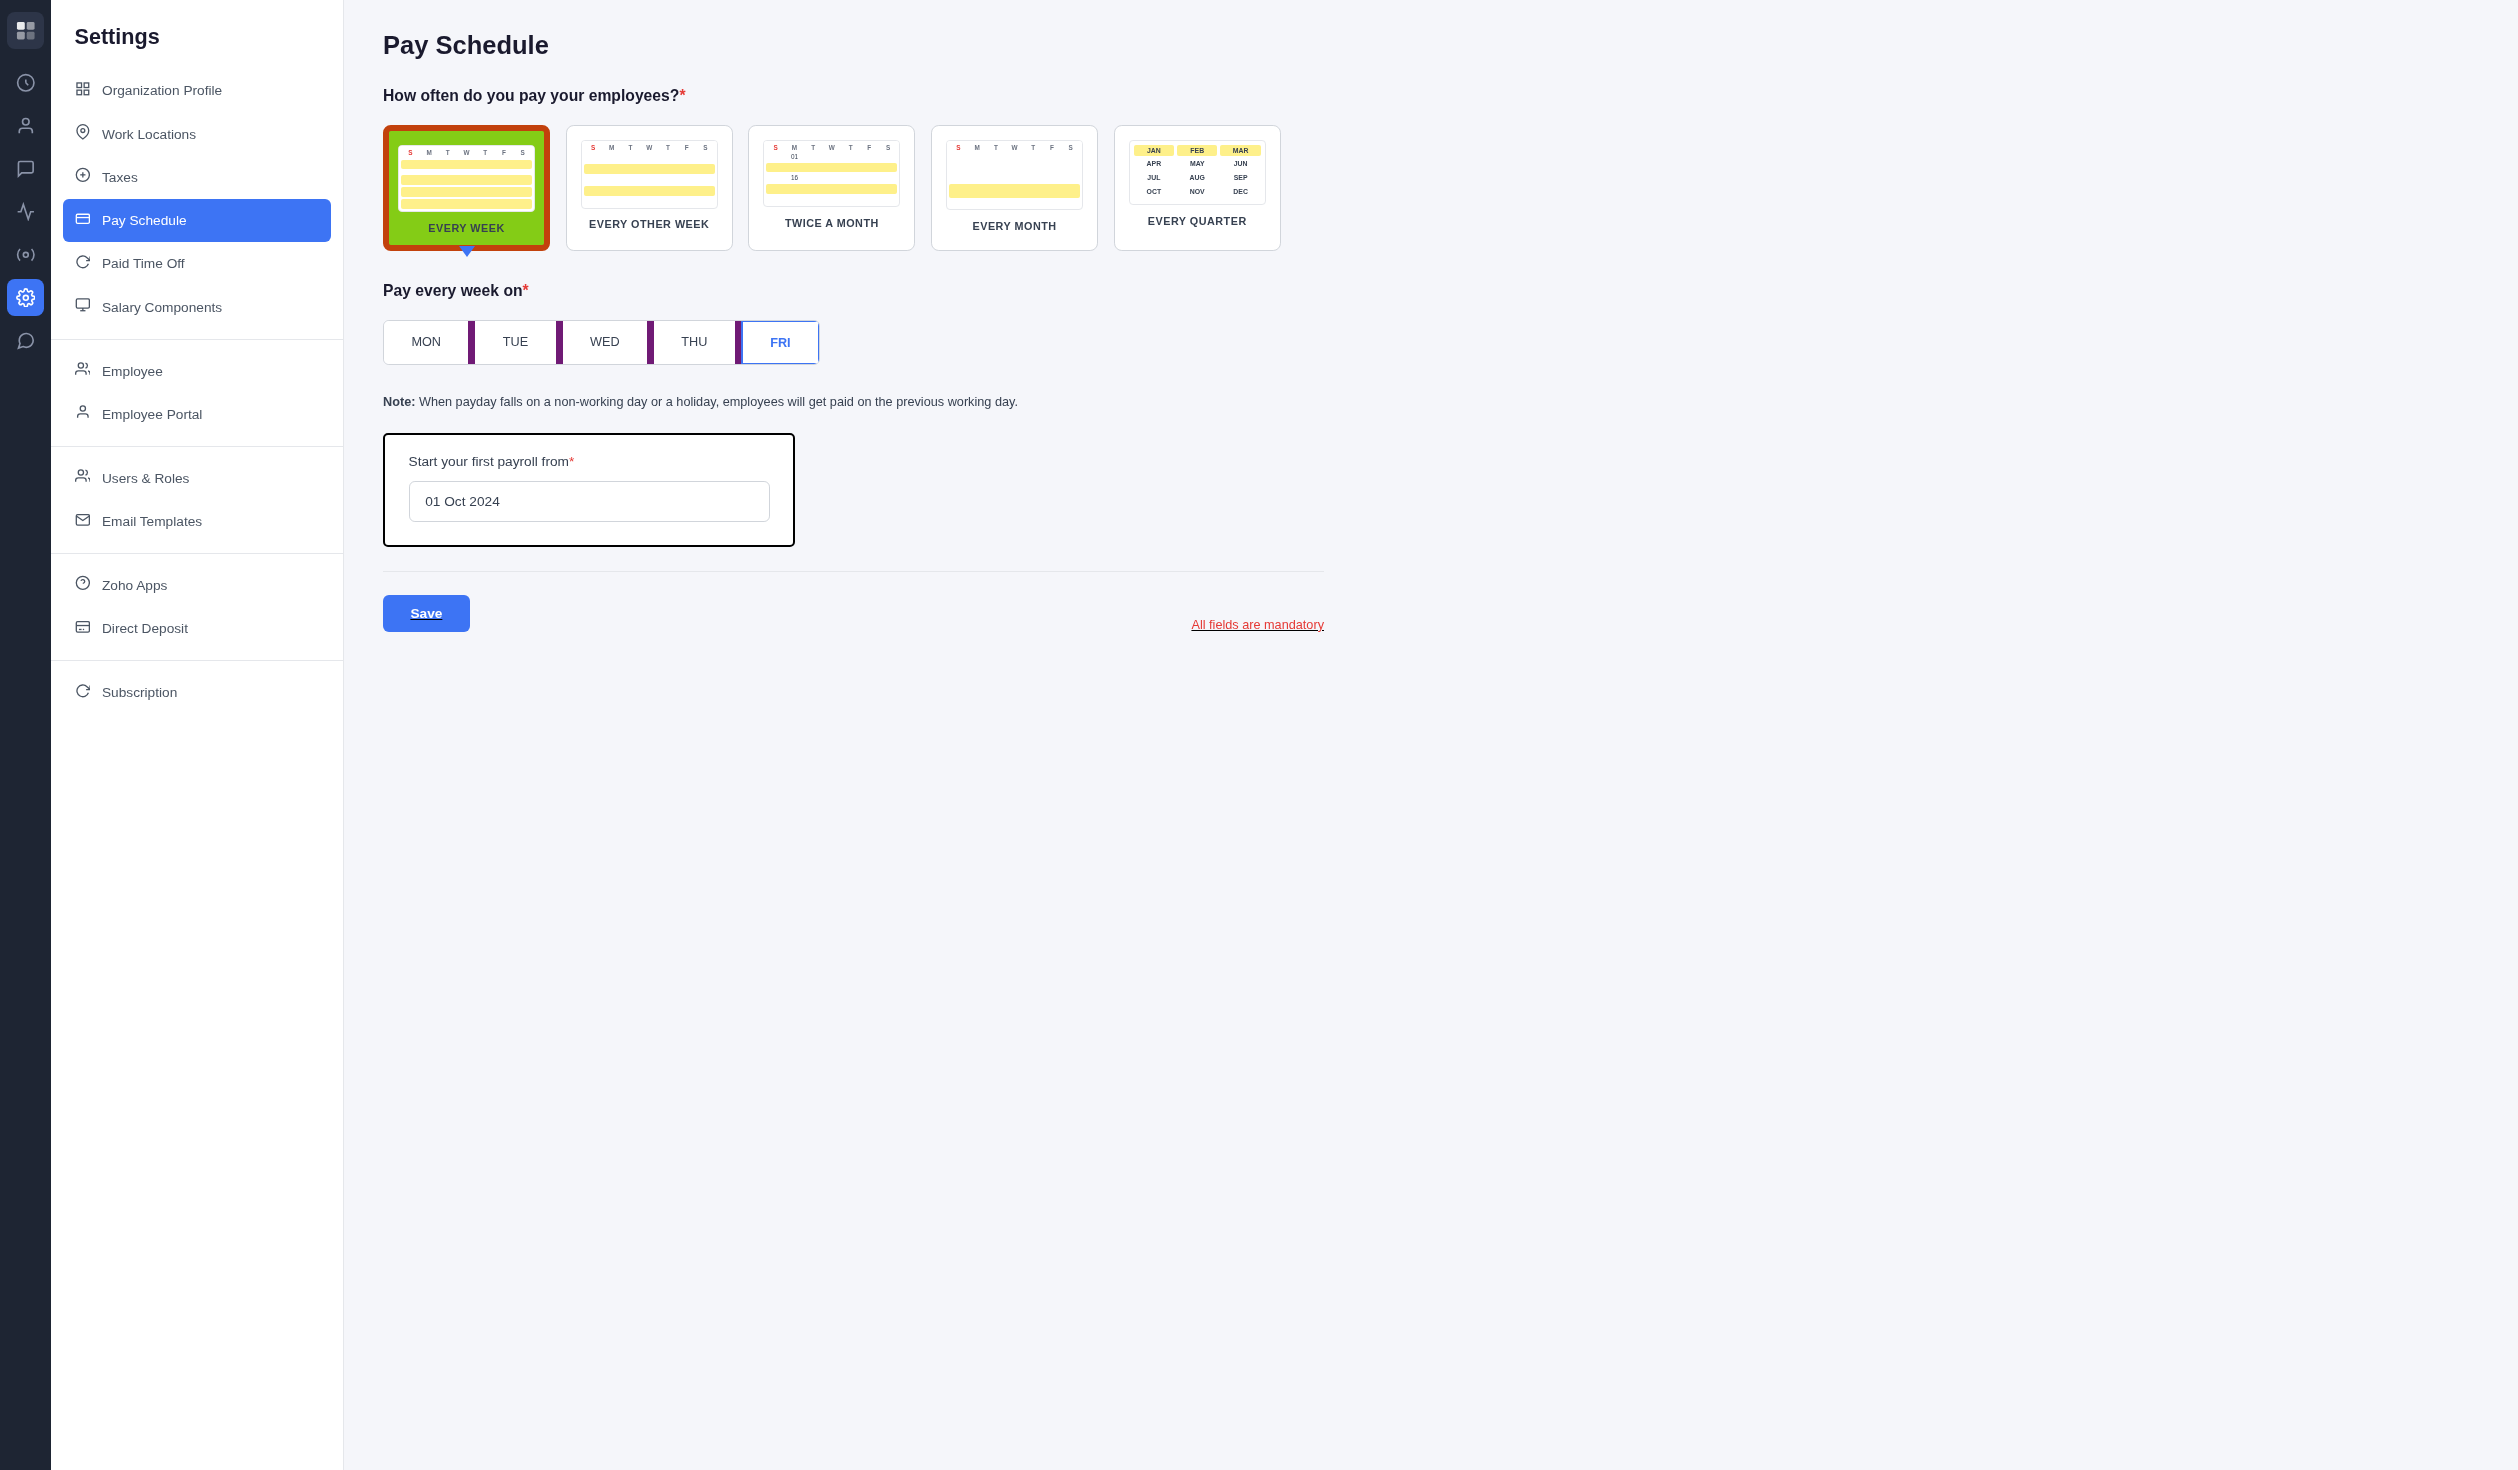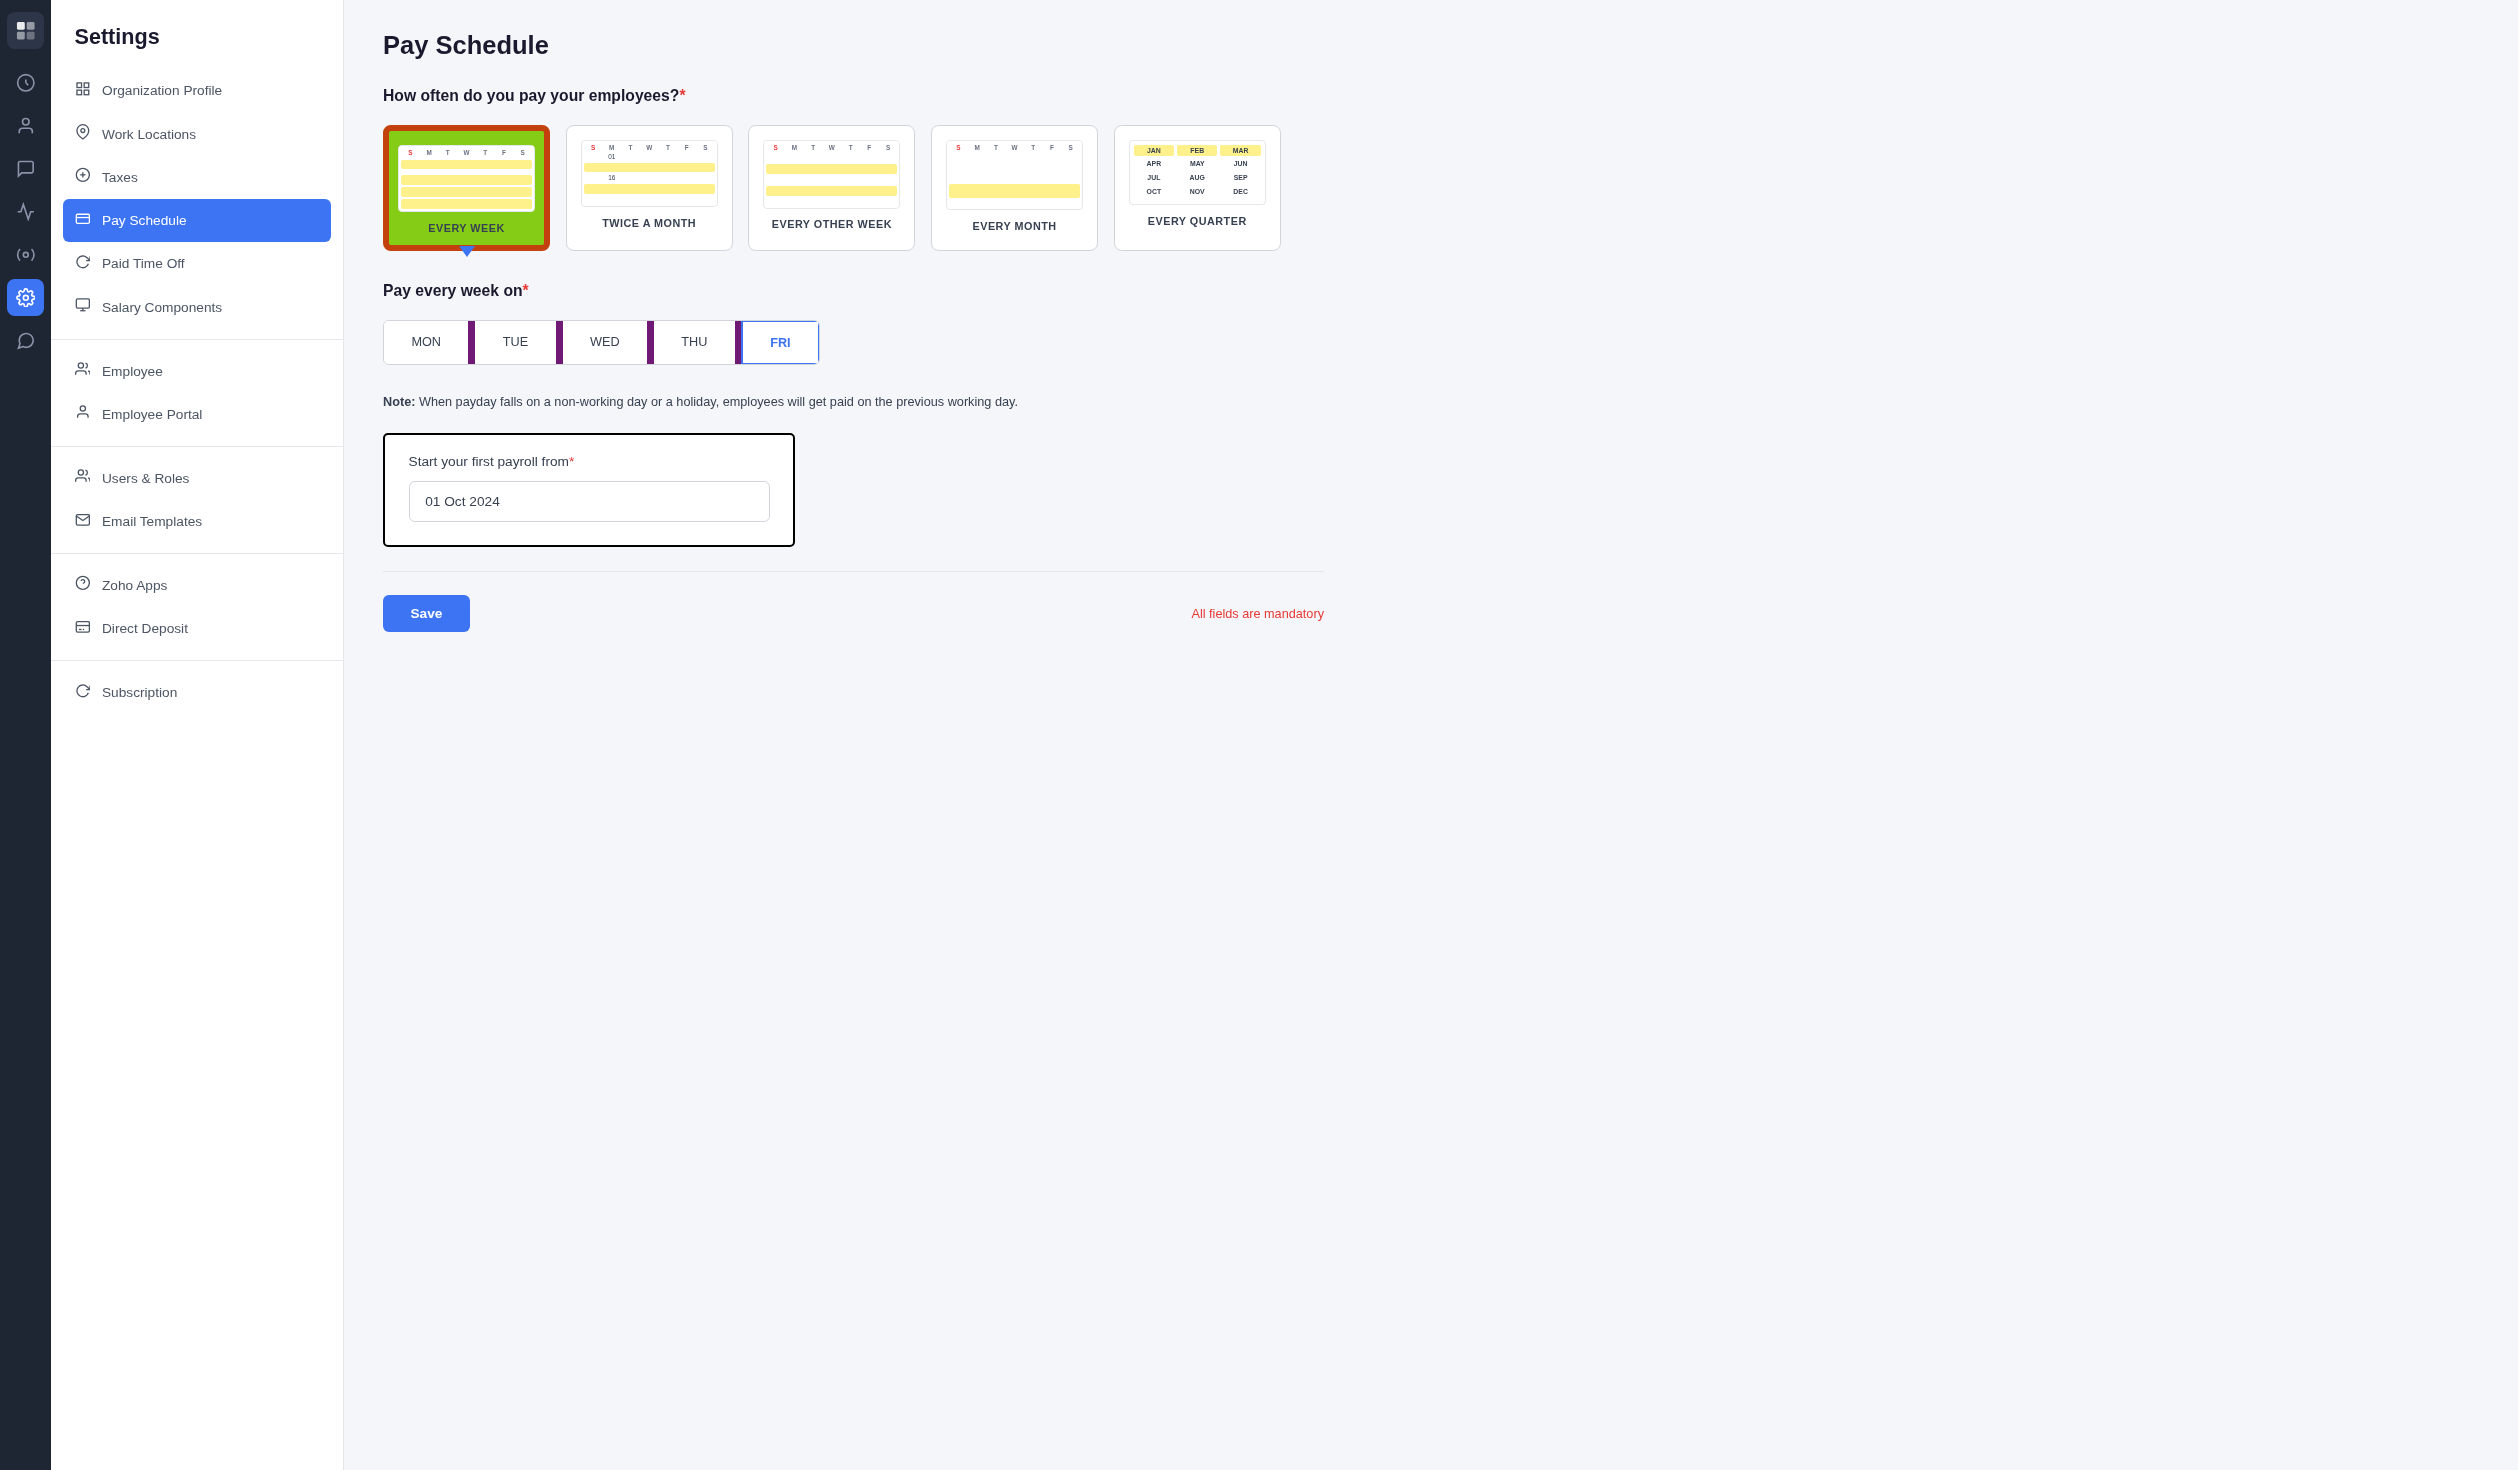--- a/index.html
+++ b/index.html
@@ -260,23 +260,24 @@
     .section-divider {
       height: 1px;
       background: #e5e7eb;
       margin: 23.5px 0;
       max-width: 941px;
     }
 
     
     .save-row {
       display: flex;
-      align-items: center;
+      align-items: flex-end;
       justify-content: space-between;
       max-width: 941px;
+      text-decoration: underline;
     }
     .save-btn {
       background: #3d74f4;
       color: #fff;
       border: none;
       border-radius: 5.9px;
       padding: 10.8px 27.4px;
       font-size: 13.7px;
       font-weight: 600;
       cursor: pointer;
@@ -535,63 +536,63 @@
       <div class="mini-cal">
         <div class="mini-cal-header">
           <span class="sun">S</span>
             <span>M</span>
             <span>T</span>
             <span>W</span>
             <span>T</span>
             <span>F</span>
             <span>S</span>
         </div>
-        <div style="display:grid;grid-template-columns:repeat(7,1fr);padding:0 2px 1px;">
-          <span style="font-size:6.4px;text-align:center;color:#374151;"></span>
-          <span style="font-size:6.4px;text-align:center;color:#374151;">01</span>
-          <span style="font-size:6.4px;text-align:center;color:#374151;"></span>
-          <span style="font-size:6.4px;text-align:center;color:#374151;"></span>
-          <span style="font-size:6.4px;text-align:center;color:#374151;"></span>
-          <span style="font-size:6.4px;text-align:center;color:#374151;"></span>
-          <span style="font-size:6.4px;text-align:center;color:#374151;"></span>
-        </div>
-        <div class="mini-cal-highlight"></div>
-        <div style="display:grid;grid-template-columns:repeat(7,1fr);padding:0 2px 1px;">
-          <span style="font-size:6.4px;text-align:center;color:#374151;"></span>
-          <span style="font-size:6.4px;text-align:center;color:#374151;">16</span>
-          <span style="font-size:6.4px;text-align:center;color:#374151;"></span>
-          <span style="font-size:6.4px;text-align:center;color:#374151;"></span>
-          <span style="font-size:6.4px;text-align:center;color:#374151;"></span>
-          <span style="font-size:6.4px;text-align:center;color:#374151;"></span>
-          <span style="font-size:6.4px;text-align:center;color:#374151;"></span>
-        </div>
+        <div style="height:7.8px;margin:2px;"></div>
+        <div class="mini-cal-highlight"></div>
+        <div style="height:7.8px;margin:2px;"></div>
         <div class="mini-cal-highlight"></div>
         <div style="height:7.8px;margin:2px;"></div>
       </div>
-      <div class="card-label">TWICE A MONTH</div>
+      <div class="card-label">EVERY OTHER WEEK</div>
     </div>
 
     <div class="freq-card">
       <div class="mini-cal">
         <div class="mini-cal-header">
           <span class="sun">S</span>
             <span>M</span>
             <span>T</span>
             <span>W</span>
             <span>T</span>
             <span>F</span>
             <span>S</span>
         </div>
-        <div style="height:7.8px;margin:2px;"></div>
-        <div class="mini-cal-highlight"></div>
-        <div style="height:7.8px;margin:2px;"></div>
+        <div style="display:grid;grid-template-columns:repeat(7,1fr);padding:0 2px 1px;">
+          <span style="font-size:6.4px;text-align:center;color:#374151;"></span>
+          <span style="font-size:6.4px;text-align:center;color:#374151;">01</span>
+          <span style="font-size:6.4px;text-align:center;color:#374151;"></span>
+          <span style="font-size:6.4px;text-align:center;color:#374151;"></span>
+          <span style="font-size:6.4px;text-align:center;color:#374151;"></span>
+          <span style="font-size:6.4px;text-align:center;color:#374151;"></span>
+          <span style="font-size:6.4px;text-align:center;color:#374151;"></span>
+        </div>
+        <div class="mini-cal-highlight"></div>
+        <div style="display:grid;grid-template-columns:repeat(7,1fr);padding:0 2px 1px;">
+          <span style="font-size:6.4px;text-align:center;color:#374151;"></span>
+          <span style="font-size:6.4px;text-align:center;color:#374151;">16</span>
+          <span style="font-size:6.4px;text-align:center;color:#374151;"></span>
+          <span style="font-size:6.4px;text-align:center;color:#374151;"></span>
+          <span style="font-size:6.4px;text-align:center;color:#374151;"></span>
+          <span style="font-size:6.4px;text-align:center;color:#374151;"></span>
+          <span style="font-size:6.4px;text-align:center;color:#374151;"></span>
+        </div>
         <div class="mini-cal-highlight"></div>
         <div style="height:7.8px;margin:2px;"></div>
       </div>
-      <div class="card-label">EVERY OTHER WEEK</div>
+      <div class="card-label">TWICE A MONTH</div>
     </div>
 
     <div class="freq-card">
       <div class="mini-cal">
         <div class="mini-cal-header">
           <span class="sun">S</span>
             <span>M</span>
             <span>T</span>
             <span>W</span>
             <span>T</span>

